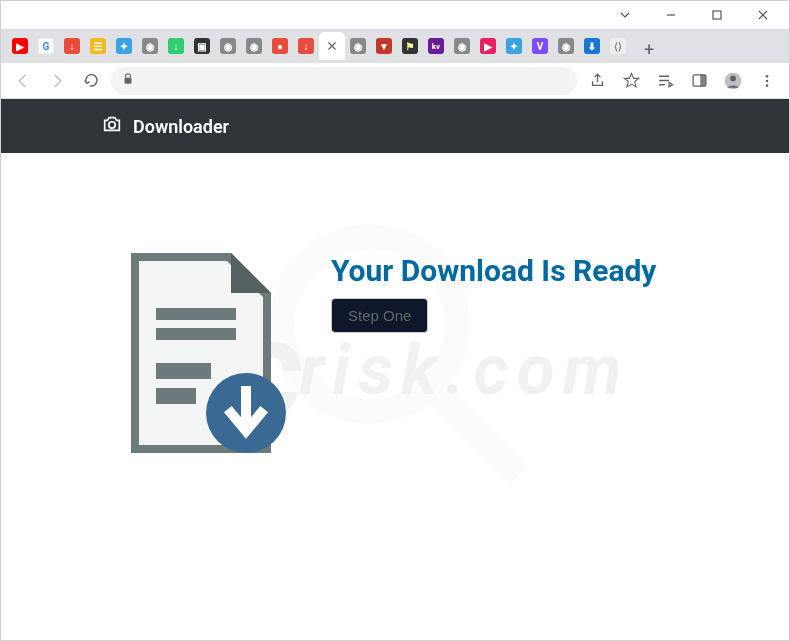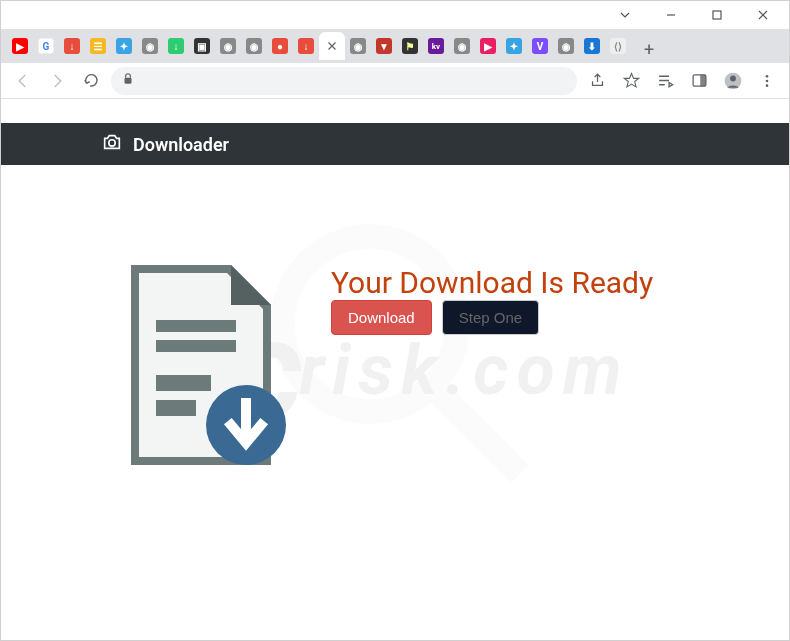--- a/index.html
+++ b/index.html
@@ -27,27 +27,27 @@
 .omnibox .lock { color: #5f6368; }
 .tbicon { width: 28px; height: 28px; display: flex; align-items: center; justify-content: center; color: #5f6368; cursor: pointer; border-radius: 4px; }
 
 
 .page { flex: 1; background: #fff; position: relative; overflow: hidden; }
 .watermark { position: absolute; inset: 0; pointer-events: none; opacity: 0.05; display: flex; flex-direction: row; align-items: center; justify-content: center; }
 .watermark .wm1 { font-size: 140px; font-weight: 700; color: #000; letter-spacing: -4px; font-style: italic;}
 .watermark .wm2 { font-size: 70px; font-weight: 700; color: #000; letter-spacing: 8px; font-style: italic;}
 .watermark svg { position:absolute; top: 100px; width: 300px; height: 300px; opacity: 0.3; }
 
-.blackbar { background: #2f3438; height: 42px; display: flex; align-items: center; padding: 0 100px; color: #fff; gap: 10px; margin-top: 24px; }
+.blackbar { background: #2f3438; height: 54px; display: flex; align-items: center; padding: 0 100px; color: #fff; gap: 10px; }
 .blackbar .brand { font-size: 18px; font-weight: 600; }
 
 .hero { display: flex; padding: 90px 60px 0 110px; gap: 40px; position: relative; z-index: 2; }
 .docicon { width: 180px; flex-shrink: 0; }
 .herotext { flex: 1; padding-top: 10px; }
-.herotext h1 { font-size: 30px; font-weight: 400; color: #c2410c; }
+.herotext h1 { font-size: 30px; font-weight: 700; color: #0369a1; margin-bottom: 10px; }
 .herotext p { font-size: 16px; color: #888; line-height: 1.5; margin-bottom: 20px; max-width: 380px; }
 .btnrow { display: flex; gap: 10px; }
 .btn { padding: 8px 16px; border-radius: 4px; font-size: 15px; cursor: pointer; border: 1px solid transparent; }
 .btn-primary { background: #d9534f; color: #fff; border-color: #d43f3a; }
 .btn-secondary { background: #0f172a; color: #666; border-color: #ccc; }
 </style>
 </head>
 <body>
 
 <div class="window">
@@ -247,20 +247,19 @@
           <rect x="45" y="85" width="80" height="12" fill="#6d7a7a"></rect>
           <rect x="45" y="120" width="55" height="16" fill="#6d7a7a"></rect>
           <rect x="45" y="145" width="40" height="16" fill="#6d7a7a"></rect>
           <circle cx="135" cy="170" r="40" fill="#3a6a93"></circle>
           <path d="M135 148 V185 M120 170 L135 188 L150 170" stroke="#fff" stroke-width="10" fill="none" stroke-linecap="square"></path>
         </svg>
       </div>
       <div class="herotext">
         <h1>Your Download Is Ready</h1>
         <div class="btnrow">
-          <button class="btn btn-primary">Download</button>
           <button class="btn btn-secondary">Step One</button>
         </div>
       </div>
     </div>
 
   </div>
 </div>
 
 </body></html>

